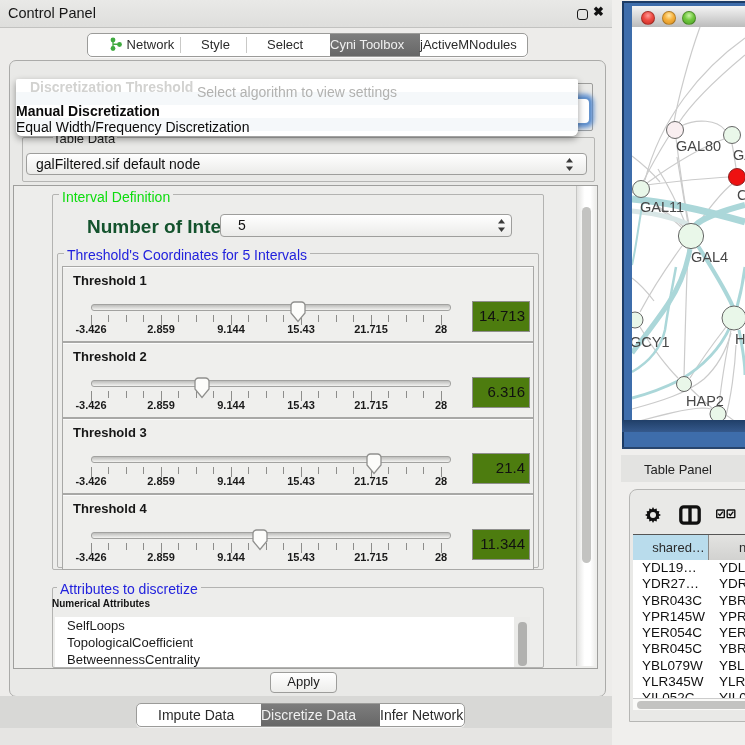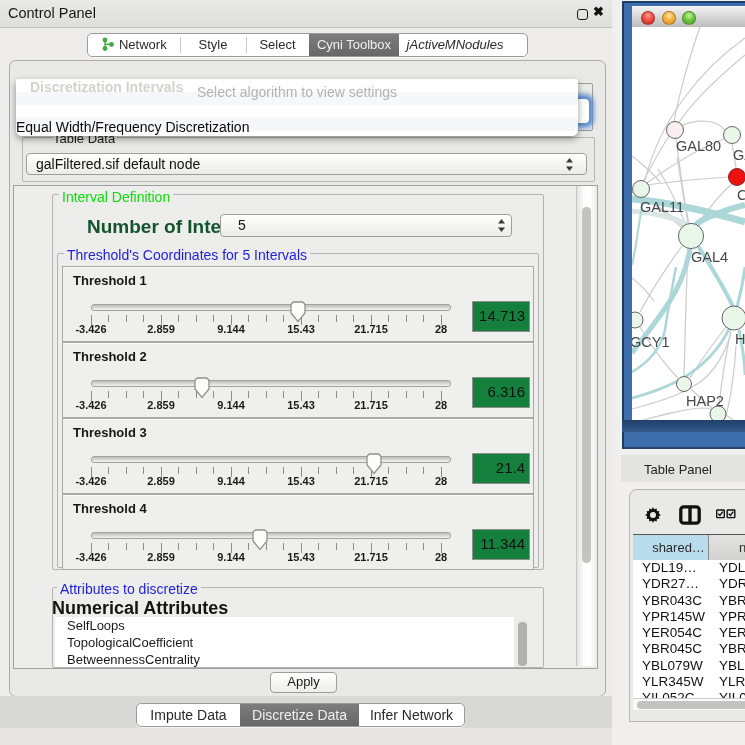--- a/index.html
+++ b/index.html
@@ -10,21 +10,21 @@
 #rows>div>span:first-child{display:inline-block;margin-left:9px;width:68px;}
 #rows>div>span:last-child{display:inline-block;margin-left:9px;}
 
 #win1{left:0;top:0;width:612px;height:745px;background:#edecea;}
 #titlebar{left:0;top:0;width:612px;height:27px;background:linear-gradient(#e9e9e7,#dededc);border-bottom:1px solid #c2c2c0;}
 #titlebar .t{position:absolute;left:8px;top:5px;font-size:14.5px;color:#161616;}
 #btn-sq{left:577px;top:9px;width:9px;height:9px;border:1.7px solid #181818;border-radius:3px;}
 #btn-x{left:593px;top:4px;font-size:13px;font-weight:bold;color:#111;}
 
 .seg{border:1px solid #9b9b99;border-radius:5px;background:#fff;box-shadow:0 1px 0 rgba(255,255,255,.7);}
-.seg .s{position:absolute;top:0;height:22px;line-height:22px;font-size:13px;color:#2a2a2a;text-align:center;}
+.seg .s{position:absolute;top:0;height:22px;line-height:22px;font-size:13px;color:#2a2a2a;margin-left:21px;}
 .seg .dark{background:linear-gradient(#7d7d7d,#676767);color:#f0f0f0;}
 .seg .sep{position:absolute;top:3px;height:16px;width:1px;background:#c9c9c7;}
 #toptabs{left:87px;top:33px;width:439px;height:22px;}
 #bottabs{left:136px;top:703px;width:327px;height:22px;}
 #bottabs .s{font-size:14px;}
 
 #outer{left:9px;top:60px;width:595px;height:635px;background:#e9e9e7;border:1px solid #ababa9;border-radius:7px;}
 
 #dgroup{left:25px;top:83px;width:566px;height:46px;border:1px solid #9d9d9b;border-radius:2px;}
 #dcombo{left:540px;top:97px;width:47px;height:24px;background:#fff;border:2px solid #6593cd;border-radius:6px;box-shadow:0 0 4px 2.5px rgba(80,134,206,.85);}
@@ -46,23 +46,23 @@
 #bluebox{left:57px;top:253px;width:480px;height:313px;}
 #attrbox{left:52px;top:587px;width:490px;height:79px;}
 
 .tpanel{left:62px;width:470px;height:74px;background:#efefed;border:1px solid #a8a8a6;box-shadow:inset 0 1px 0 #fbfbfb;}
 .tpanel .tl{position:absolute;left:10px;top:6px;font-size:13px;font-weight:bold;color:#161616;}
 .track{position:absolute;left:28px;top:37px;width:358px;height:5px;border:1px solid #a2a2a0;border-radius:3px;background:linear-gradient(#bdbdbb,#f3f3f1);}
 .ticks{position:absolute;left:28px;top:48px;width:352px;height:7px;background:repeating-linear-gradient(to right,#8d8d8b 0,#8d8d8b 1px,transparent 1px,transparent 17.5px);}
 .ticksM{position:absolute;left:28px;top:48px;width:352px;height:10px;background:repeating-linear-gradient(to right,#8d8d8b 0,#8d8d8b 1px,transparent 1px,transparent 70px);}
 .tlab{position:absolute;top:56px;width:60px;text-align:center;font-size:11px;font-weight:bold;color:#1a1a1a;}
 .thumb{position:absolute;top:34px;}
-.vfield{position:absolute;left:409px;top:34px;width:48px;height:29px;background:#15803d;border:1.5px solid #8f8f8d;font-size:15px;color:#111;text-align:right;padding:0 4px;line-height:28px;}
-
-#numattr{left:52px;top:598px;font-size:18px;font-weight:bold;color:#141414;}
+.vfield{position:absolute;left:409px;top:34px;width:48px;height:29px;background:#4d7c0f;border:1.5px solid #8f8f8d;font-size:15px;color:#111;text-align:right;padding:0 4px;line-height:28px;}
+
+#numattr{left:52px;top:598px;font-size:10px;font-weight:bold;color:#141414;}
 #list{left:55px;top:617px;width:459px;height:50px;background:#fff;overflow:hidden;}
 #list div{padding-left:12px;font-size:13px;color:#1a1a1a;height:17px;line-height:17px;}
 #ltrack{left:514px;top:617px;width:16px;height:50px;background:#ebebe9;}
 #lthumb{left:518px;top:622px;width:9px;height:44px;background:#b1b1af;border-radius:4px;}
 
 #apply{left:270px;top:672px;width:65px;height:19px;background:linear-gradient(#ffffff,#ededeb);border:1px solid #9d9d9b;border-radius:4px;font-size:13px;color:#1c1c1c;text-align:center;line-height:17px;}
 #botstrip{left:0;top:696px;width:612px;height:32px;background:#d8d8d6;}
 #botstrip2{left:0;top:728px;width:612px;height:17px;background:#e6e5e3;}
 
 #popup{left:16px;top:79px;width:562px;height:57px;background:repeating-linear-gradient(#ffffff 0,#ffffff 13px,#f5f8fa 13px,#f5f8fa 26px);border-radius:2px 2px 6px 6px;box-shadow:0 3px 7px rgba(0,0,0,.4);z-index:50;}
@@ -85,21 +85,21 @@
           <circle cx="4" cy="3" r="2.4" fill="#3faa3f"></circle>
           <circle cx="4" cy="11.5" r="2.4" fill="#3faa3f"></circle>
           <circle cx="10.5" cy="7.5" r="2.4" fill="#3faa3f"></circle>
           <path d="M4 3 V11.5 M4 7 L10.5 7.5" stroke="#3faa3f" stroke-width="1.3" fill="none"></path>
         </svg> Network</div>
     <div class="sep" style="left:92px;"></div>
     <div class="s" style="left:92px;width:66px;">Style</div>
     <div class="sep" style="left:158px;"></div>
     <div class="s" style="left:158px;width:63px;">Select</div>
     <div class="s dark" style="left:221px;width:90px;">Cyni Toolbox</div>
-    <div class="s" style="left:303px;width:128px;border-radius:0 5px 5px 0;font-style:italic;">jActiveMNodules</div>
+    <div class="s" style="left:311px;width:128px;border-radius:0 5px 5px 0;">jActiveMNodules</div>
   </div>
 
   <div class="abs" id="outer"></div>
   <div class="abs" id="dgroup"></div>
   <div class="abs" id="dcombo"></div>
 
   <div class="abs" id="tdgroup"></div>
   <div class="abs" id="tdlabel">Table Data</div>
   <div class="abs combo" id="combo1">
       <span class="txt" style="top:2px;">galFiltered.sif default node</span>
@@ -208,22 +208,23 @@
   <div class="abs" id="botstrip"></div>
   <div class="abs" id="botstrip2"></div>
 
   <div class="abs seg" id="bottabs">
     <div class="s" style="left:0;width:103px;">Impute Data</div>
     <div class="s" style="left:222px;width:105px;border-radius:0 5px 5px 0;">Infer Network</div>
     <div class="s dark" style="left:103px;width:119px;">Discretize Data</div>
   </div>
 
   <div class="abs" id="popup">
-    <span class="ghost">Discretization Intervals</span>
+    <span class="ghost">Discretization Threshold</span>
     <span class="hint">Select algorithm to view settings</span>
+    <span class="it1">Manual Discretization</span>
     <span class="it2">Equal Width/Frequency Discretization</span>
   </div>
 </div>
 
 <div class="abs" id="netwin" style="left:622px;top:1px;width:123px;height:448px;background:#3e6dab;">
   <div class="abs" style="left:0;top:0;width:123px;height:2px;background:#1d3c66;"></div>
   <div class="abs" style="left:0;top:2px;width:2px;height:446px;background:#1c3b64;"></div>
   <div class="abs" style="left:0;top:419px;width:123px;height:12px;background:linear-gradient(#203f68,#35598c);"></div>
   <div class="abs" style="left:0;top:446px;width:123px;height:2px;background:#27456e;"></div>
   <div class="abs" id="nettitle" style="left:10px;top:5px;width:113px;height:21px;background:linear-gradient(#f4f4f4,#bcbcbc);border-bottom:1px solid #7a7a7a;">

